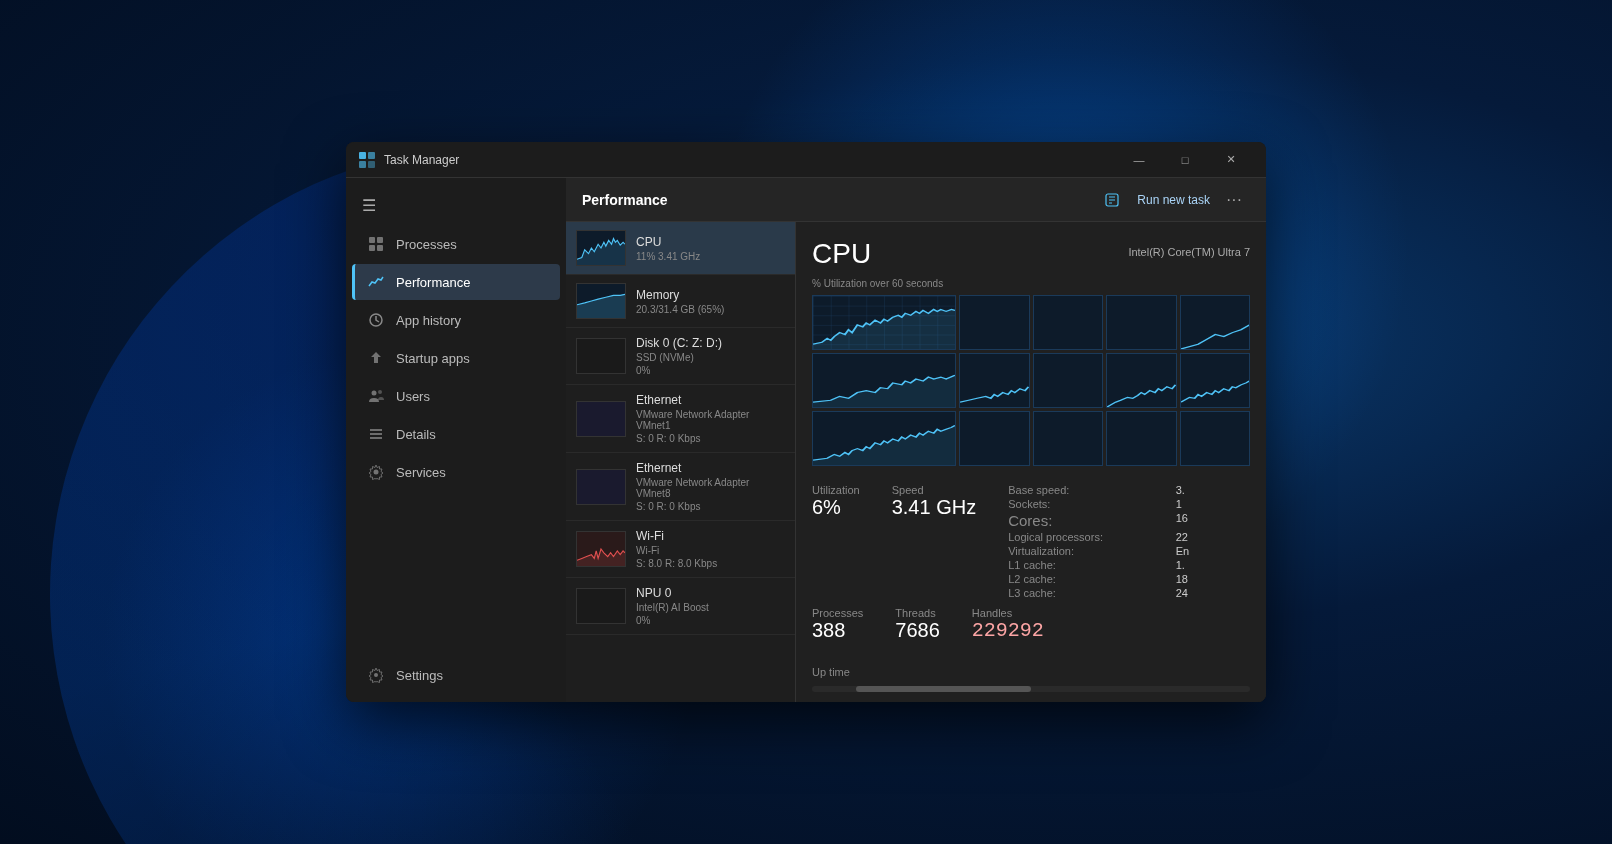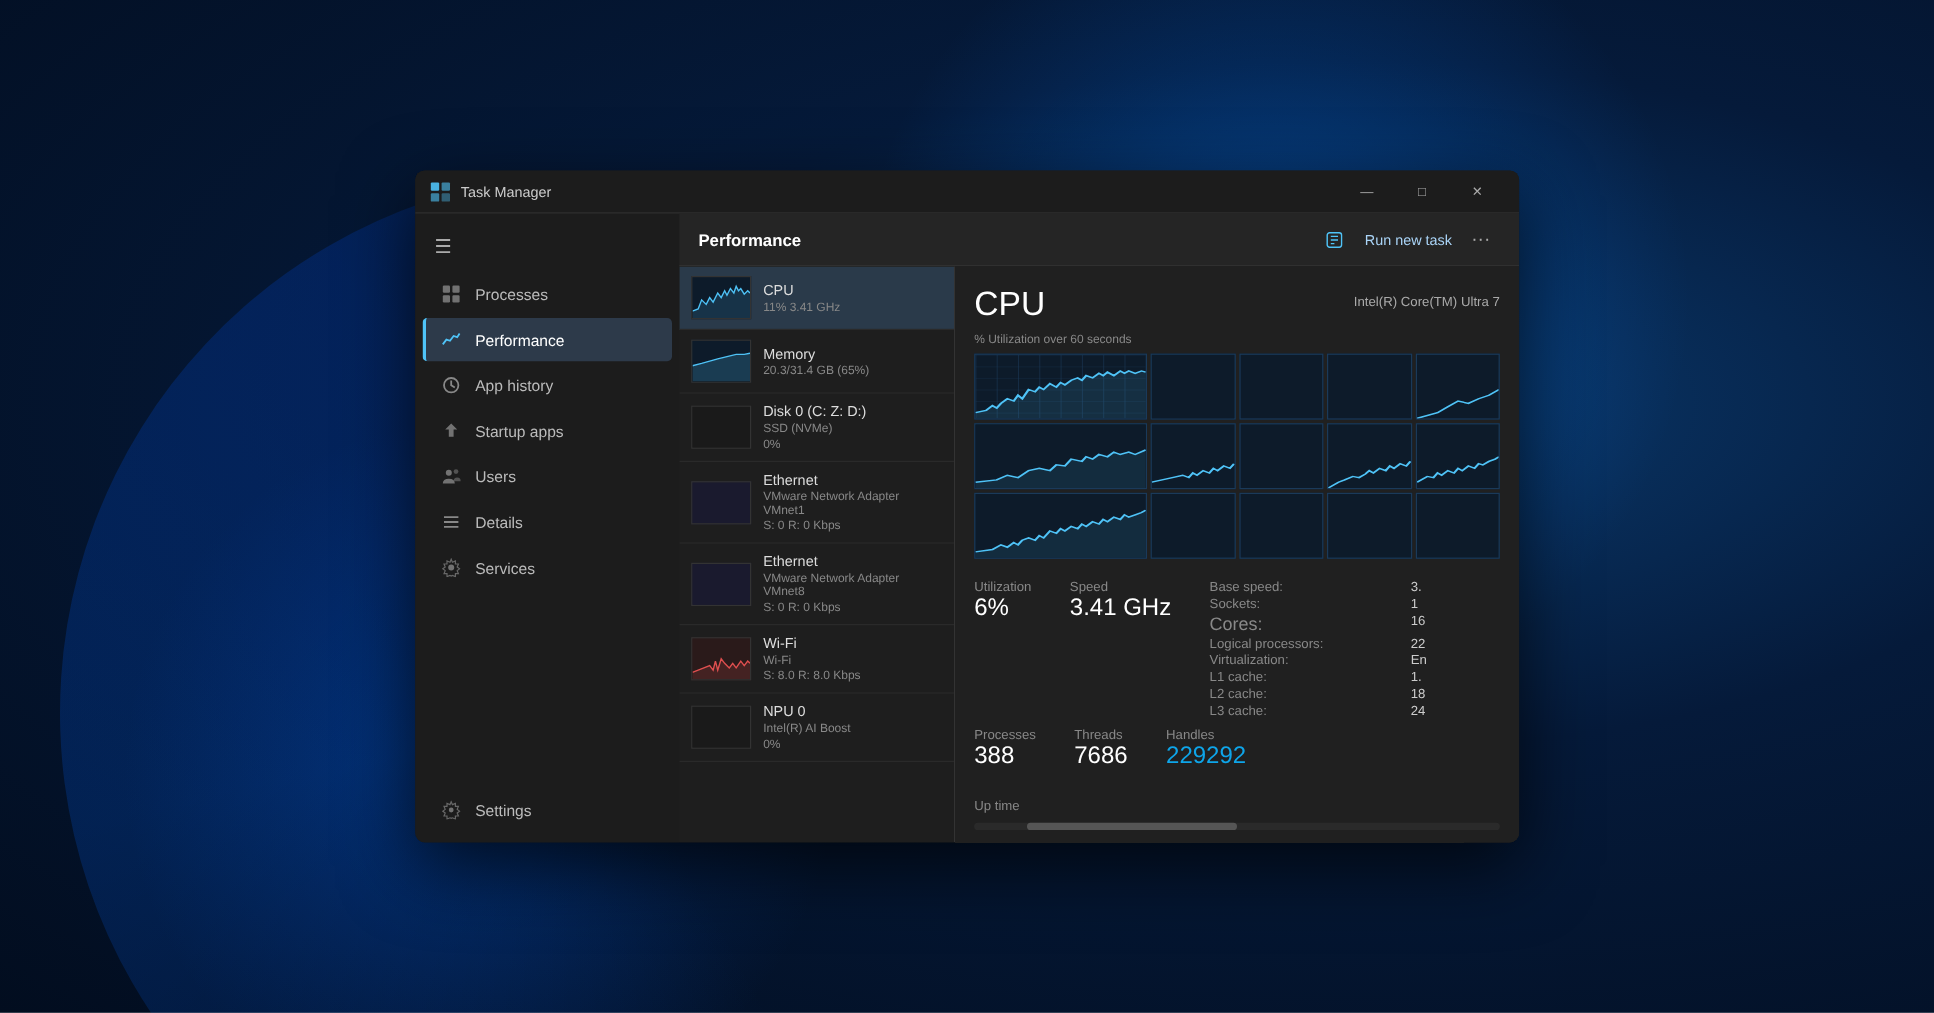--- a/index.html
+++ b/index.html
@@ -627,21 +627,21 @@
             <div>
               <div style="color:#888;font-size:11px;">Processes</div>
               <div style="color:#fff;font-size:20px;font-weight:300;">388</div>
             </div>
             <div>
               <div style="color:#888;font-size:11px;">Threads</div>
               <div style="color:#fff;font-size:20px;font-weight:300;">7686</div>
             </div>
             <div>
               <div style="color:#888;font-size:11px;">Handles</div>
-              <div style="color:#0ea5e9;font-size:20px;font-weight:300;">229292</div>
+              <div style="color:#fca5a5;font-size:20px;font-weight:300;font-family:Liberation Mono, monospace;">229292</div>
             </div>
           </div>
 
           <div style="margin-top:24px;">
             <div style="color:#888;font-size:11px;">Up time</div>
           </div>
 
           <div class="detail-scrollbar">
             <div class="detail-scrollbar-thumb"></div>
           </div>

